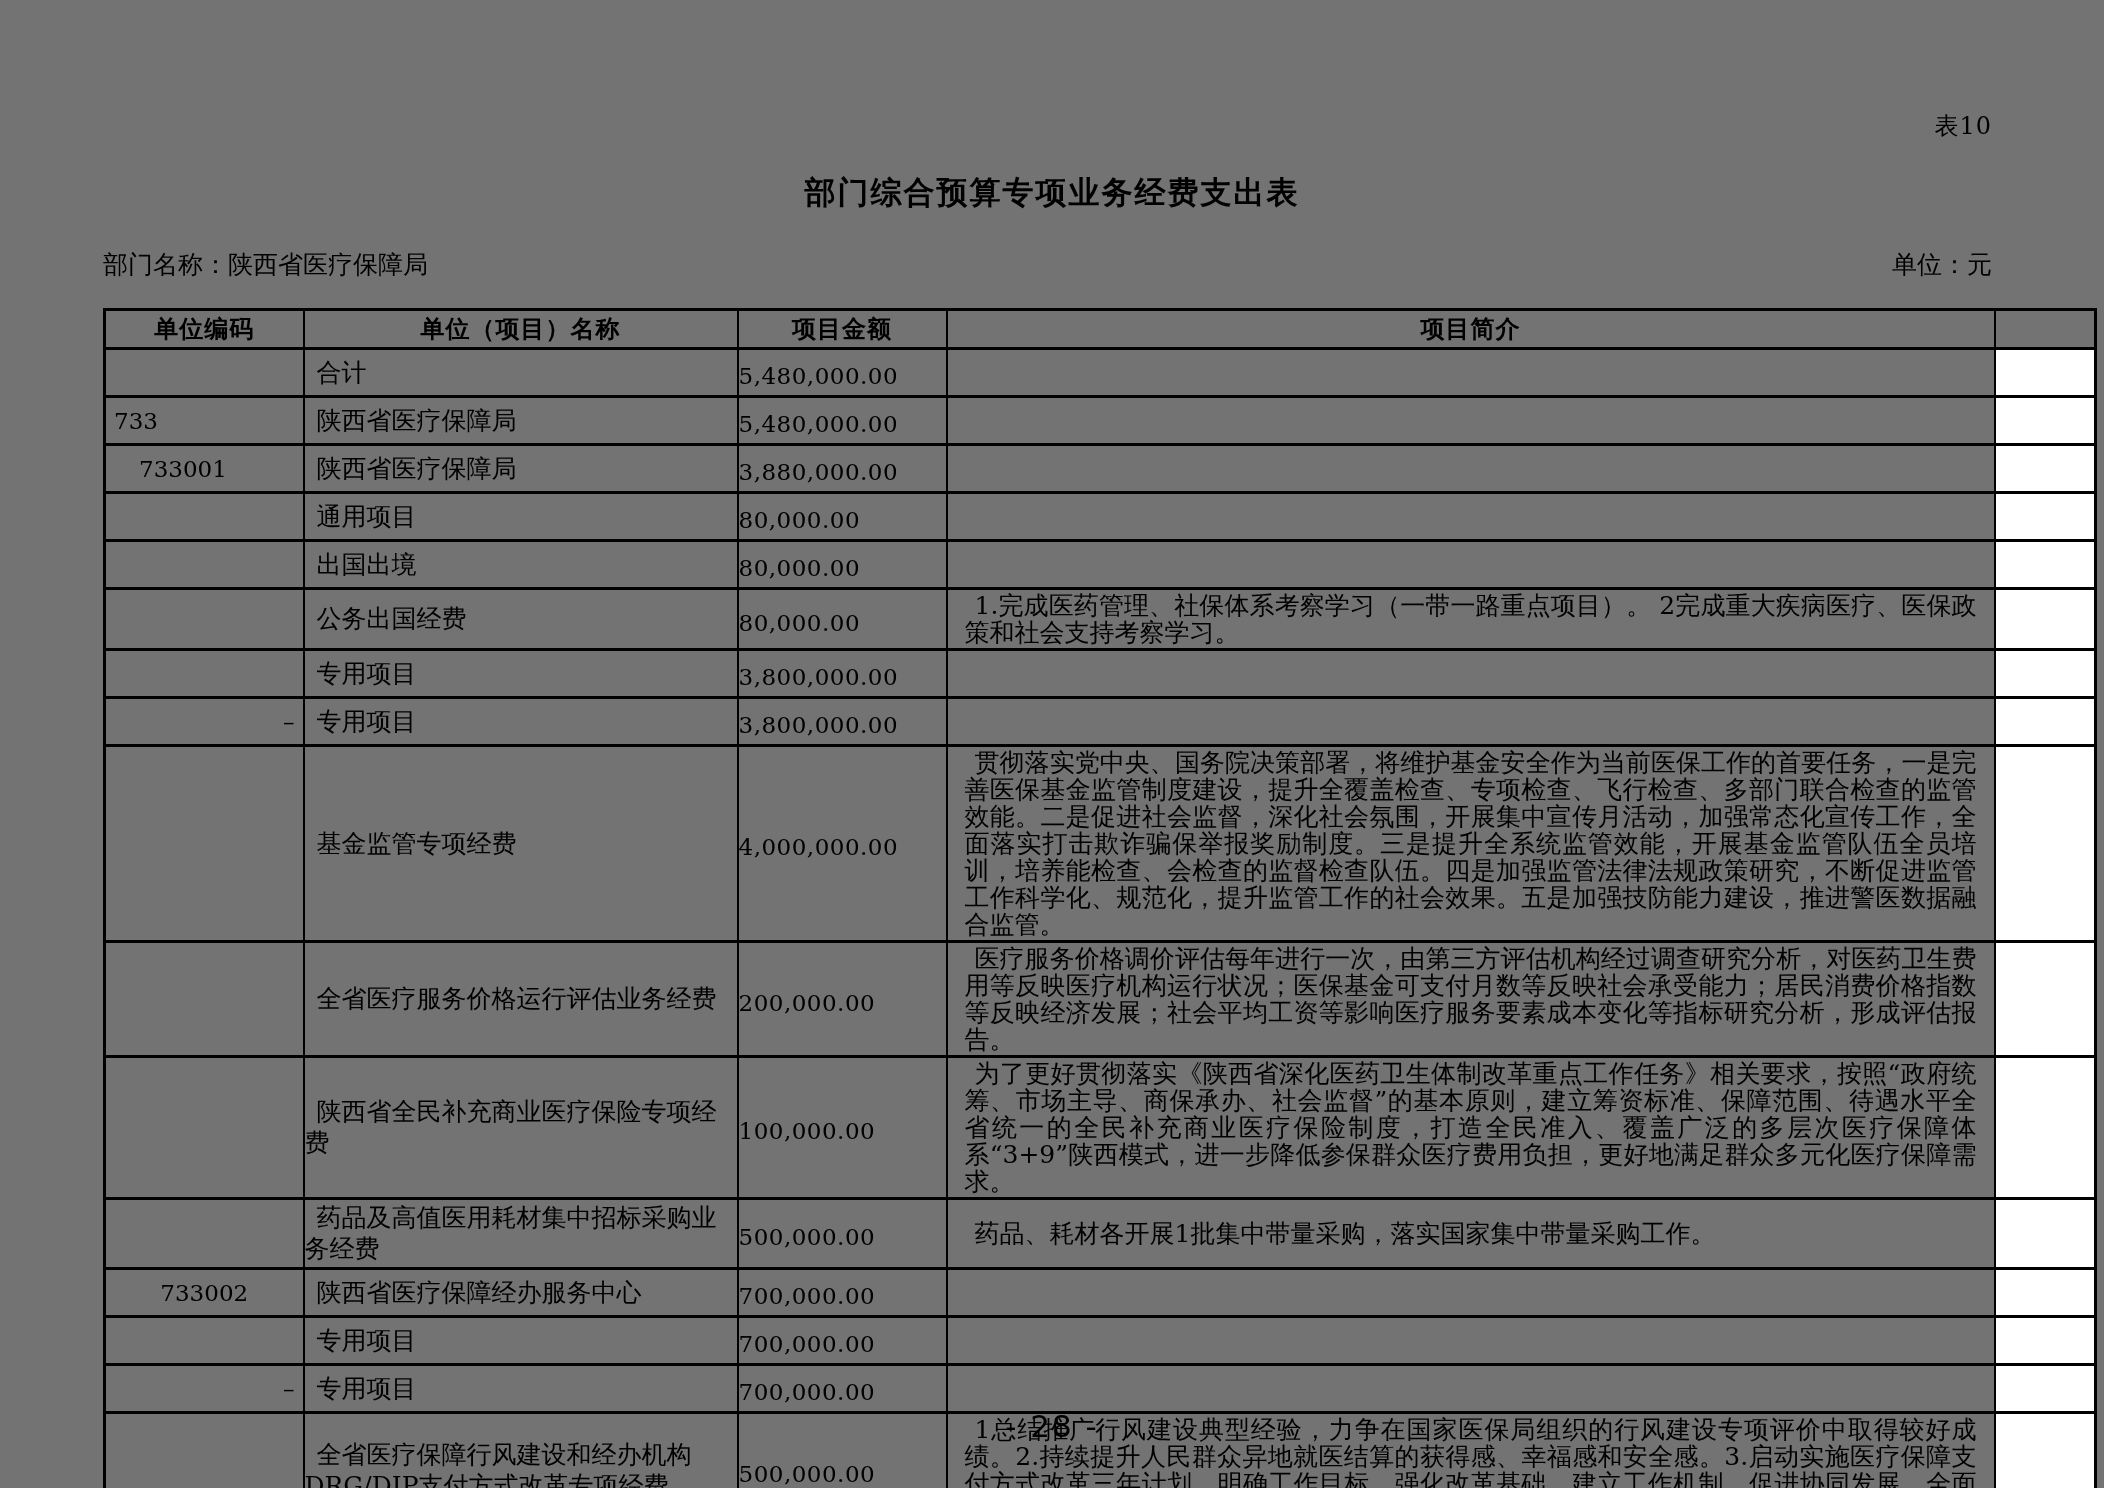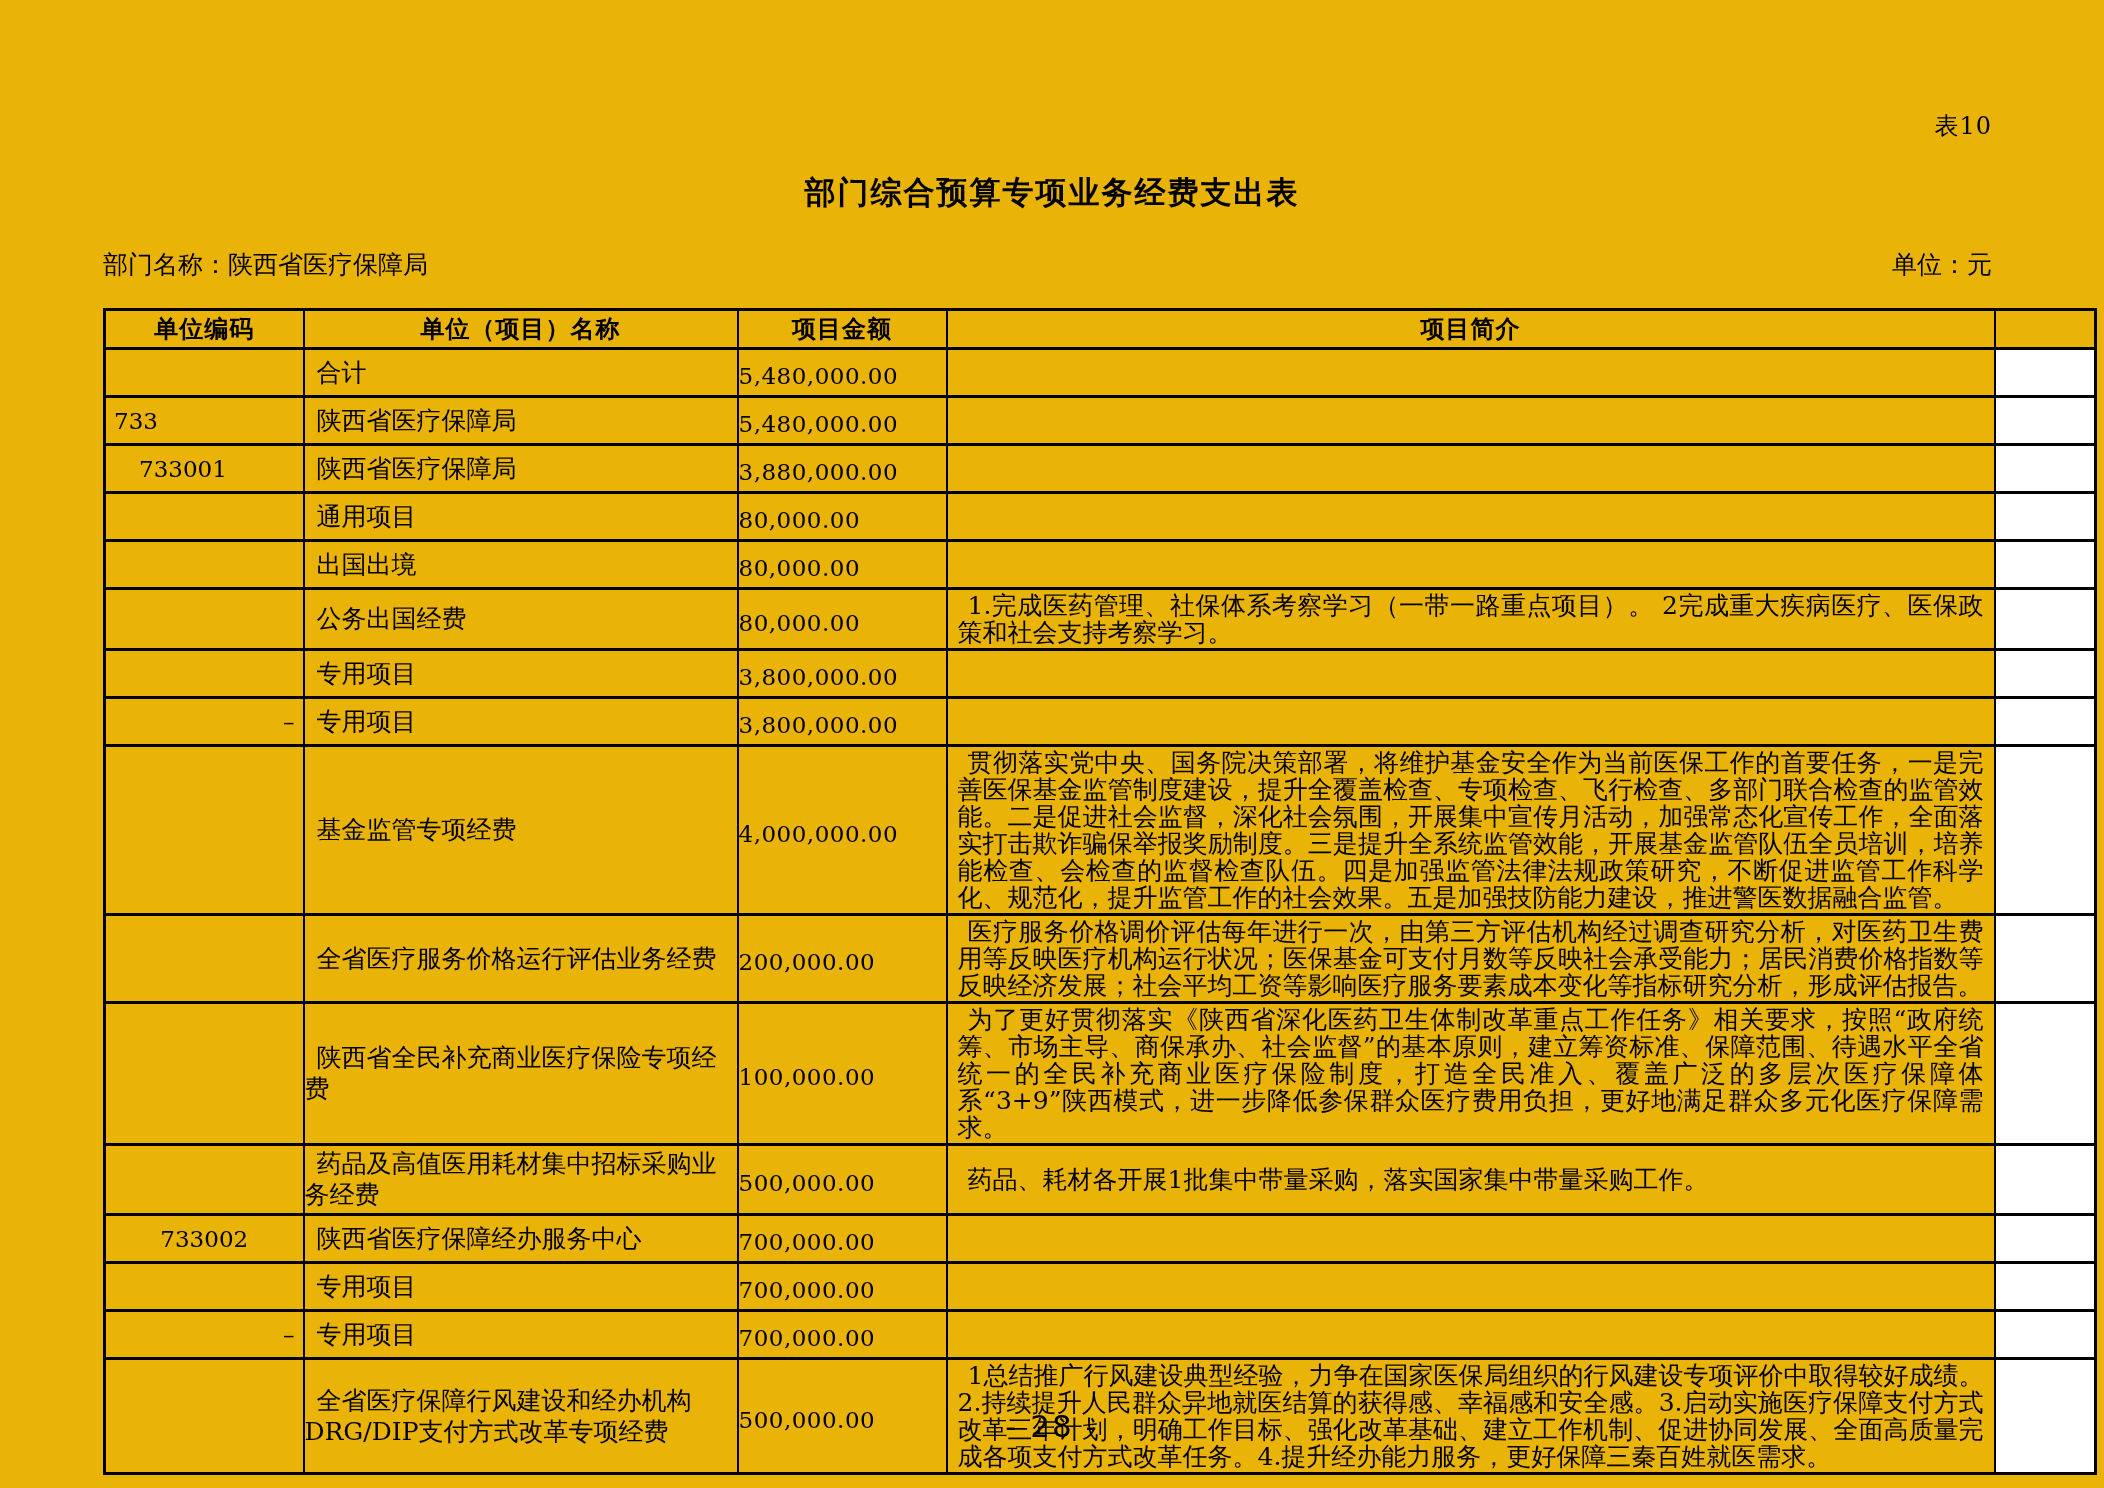--- a/index.html
+++ b/index.html
@@ -2,21 +2,21 @@
 <html><head>
 <meta charset="utf-8">
 <style>
   html,body{margin:0;padding:0;background:#ffffff;}
   body{
     width:2104px;height:1488px;position:relative;
     font-family:"DejaVu Serif","Liberation Serif",serif;
     color:#000;
     -webkit-font-smoothing:antialiased;
   }
-  .page{position:absolute;inset:0;background:#eab308;}
+  .page{position:absolute;inset:0;background:#737373;}
 
   .sheet-label{
     position:absolute;top:110px;right:112px;
     font-size:24px;letter-spacing:1px;
   }
   .doc-title{
     position:absolute;top:172px;left:0;width:100%;
     text-align:center;font-size:31px;font-weight:bold;letter-spacing:2px;
   }
   .meta-row{
@@ -55,21 +55,21 @@
   td.cell-name{
     font-size:25px;line-height:31px;text-align:left;
     padding:2px 2px 3px 0;text-indent:12px;
   }
   td.cell-amount{
     font-size:23px;padding:7px 4px 0 0;
     letter-spacing:0.5px;white-space:nowrap;
   }
   td.cell-desc{
     font-size:25px;line-height:27px;text-align:justify;
-    padding:2px 10px;text-indent:10px;
+    padding:2px 17px;text-indent:10px;
     letter-spacing:0;
   }
   td.cell-spacer{background:#fff;}
 
   .page-number{
     position:absolute;top:1408px;left:0;width:100%;
     text-align:center;
     font-family:"DejaVu Sans","Liberation Sans",sans-serif;
     font-size:31px;letter-spacing:2px;
   }

